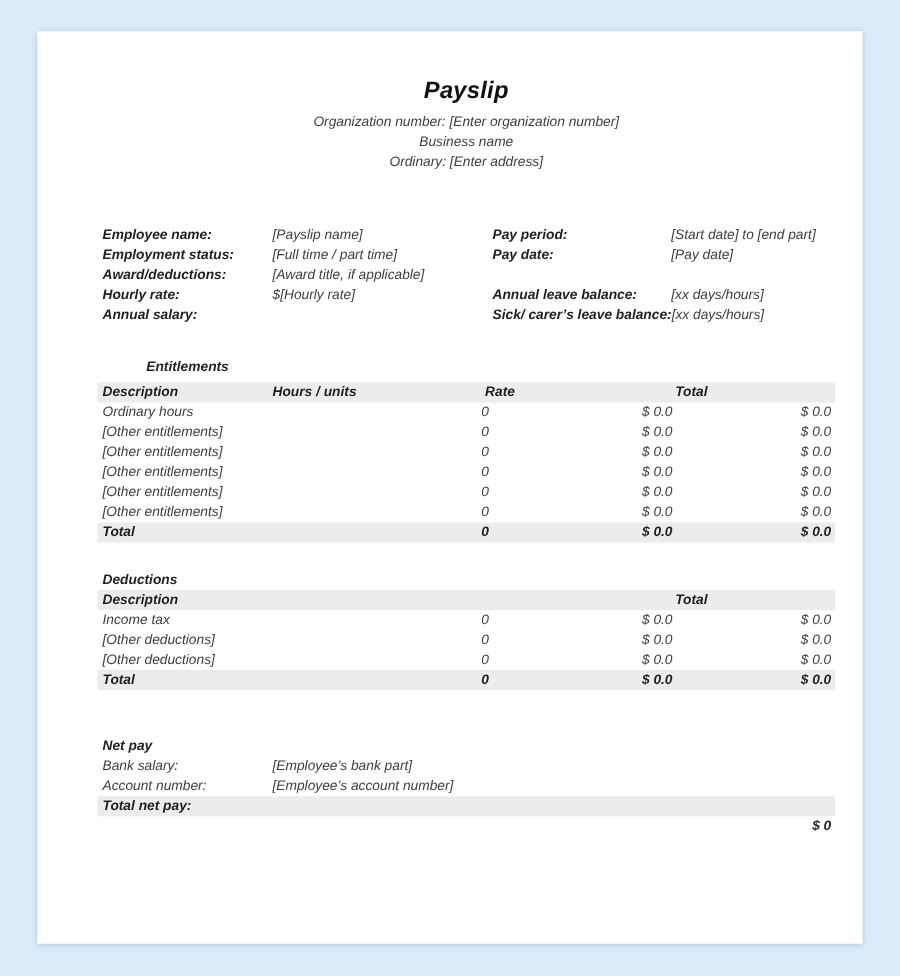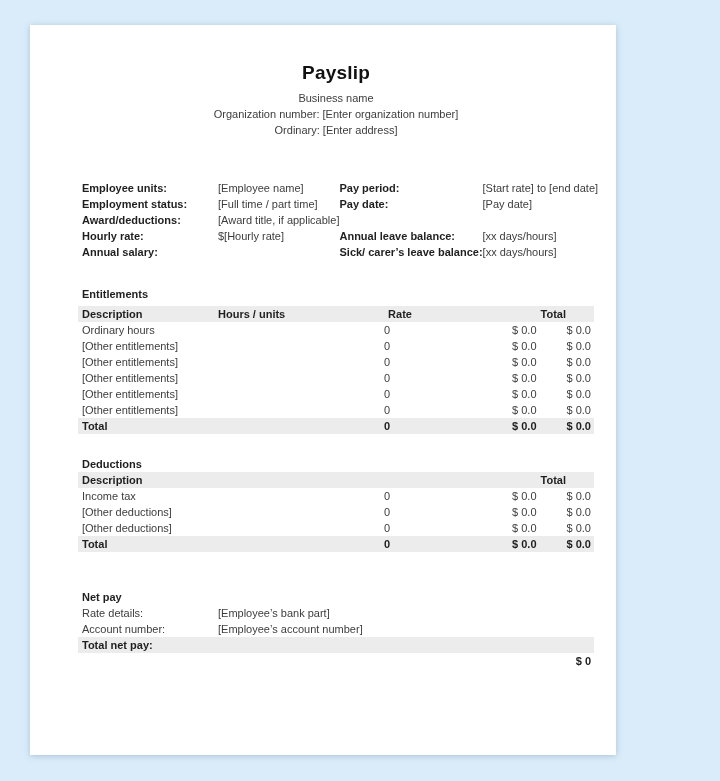--- a/index.html
+++ b/index.html
@@ -11,24 +11,25 @@
   *{margin:0;padding:0;box-sizing:border-box;}
   html,body{width:720px;height:781px;}
   body{
     font-family:"Liberation Sans","DejaVu Sans",sans-serif;
     font-size:11px;color:var(--ink);
     background:var(--bg);
     position:relative;overflow:hidden;
   }
   .canvas{position:absolute;inset:0;background:var(--bg);}
   .page{
-    position:absolute;left:30px;top:25px;width:586px;height:730px;
+    position:absolute;left:30px;top:25px;width:660px;height:730px;
     background:#ffffff;
     box-shadow:0 1px 6px rgba(110,145,180,0.45);
     padding:37px 22px 0 48px;
+    font-style:italic;
   }
   .doc-header{text-align:center;}
   .doc-title{
     font-size:19px;font-weight:700;color:#111;
     line-height:22px;margin-bottom:6px;
     letter-spacing:.2px;
   }
   .doc-sub{line-height:16px;color:var(--ink);}
   
   .details{display:flex;margin-top:42px;}
@@ -36,21 +37,21 @@
   .details-right{flex:1;}
   .kv{display:flex;height:16px;line-height:16px;white-space:nowrap;}
   .kv .k{font-weight:700;color:var(--ink-bold);padding-left:4px;}
   .details-left .k{min-width:140px;}
   .details-right .k{min-width:143px;padding-left:0;}
   .kv .v{color:var(--ink);}
   .kv.spacer{height:16px;}
   
   .section-title{font-weight:700;color:var(--ink-bold);line-height:16px;padding-left:4px;}
   .sec-entitlements{margin-top:26px;}
-  .sec-entitlements .section-title{margin-bottom:4px;}
+  .sec-entitlements .section-title{margin-bottom:4px;margin-left:35px;}
   .sec-deductions{margin-top:22px;}
   .sec-netpay{margin-top:37px;}
   
   .tbl{width:100%;}
   .trow{display:flex;height:16px;line-height:16px;white-space:nowrap;}
   .trow.hdr,.trow.total{background:var(--shade);font-weight:700;color:var(--ink-bold);}
   .c-desc{width:140px;padding-left:4px;overflow:hidden;}
   .c-hours{width:125px;}
   .c-rate{width:90px;text-align:center;}
   .trow.hdr .c-rate{padding-left:24px;}
@@ -65,57 +66,57 @@
   .np-total .amt{flex:1;text-align:right;padding-right:3px;}
 </style>
 </head>
 <body>
 
 <div class="canvas">
   <div class="page">
 
     <div class="doc-header">
       <div class="doc-title">Payslip</div>
-      <div class="doc-sub">Business name</div>
       <div class="doc-sub">
         <span>Organization number:</span>
         <span>[Enter organization number]</span>
       </div>
+      <div class="doc-sub">Business name</div>
       <div class="doc-sub">
         <span>Ordinary:</span>
         <span>[Enter address]</span>
       </div>
     </div>
 
     <div class="details">
       <div class="details-left">
         <div class="kv">
-          <span class="k">Employee units:</span>
-          <span class="v">[Employee name]</span>
+          <span class="k">Employee name:</span>
+          <span class="v">[Payslip name]</span>
         </div>
         <div class="kv">
           <span class="k">Employment status:</span>
           <span class="v">[Full time / part time]</span>
         </div>
         <div class="kv">
           <span class="k">Award/deductions:</span>
           <span class="v">[Award title, if applicable]</span>
         </div>
         <div class="kv">
           <span class="k">Hourly rate:</span>
           <span class="v">$[Hourly rate]</span>
         </div>
         <div class="kv">
           <span class="k">Annual salary:</span>
         </div>
       </div>
       <div class="details-right">
         <div class="kv">
           <span class="k">Pay period:</span>
-          <span class="v">[Start rate] to [end date]</span>
+          <span class="v">[Start date] to [end part]</span>
         </div>
         <div class="kv">
           <span class="k">Pay date:</span>
           <span class="v">[Pay date]</span>
         </div>
         <div class="kv spacer"></div>
         <div class="kv">
           <span class="k">Annual leave balance:</span>
           <span class="v">[xx days/hours]</span>
         </div>
@@ -225,21 +226,21 @@
           <span class="c-rate">0</span>
           <span class="c-tot">$ 0.0</span>
           <span class="c-tot2">$ 0.0</span>
         </div>
       </div>
     </div>
 
     <div class="sec-netpay">
       <div class="section-title">Net pay</div>
       <div class="np-row">
-        <span class="k">Rate details:</span>
+        <span class="k">Bank salary:</span>
         <span class="v">[Employee’s bank part]</span>
       </div>
       <div class="np-row">
         <span class="k">Account number:</span>
         <span class="v">[Employee’s account number]</span>
       </div>
       <div class="np-total">
         <span class="lbl">Total net pay:</span>
         <span class="amt">$ 0</span>
       </div>

